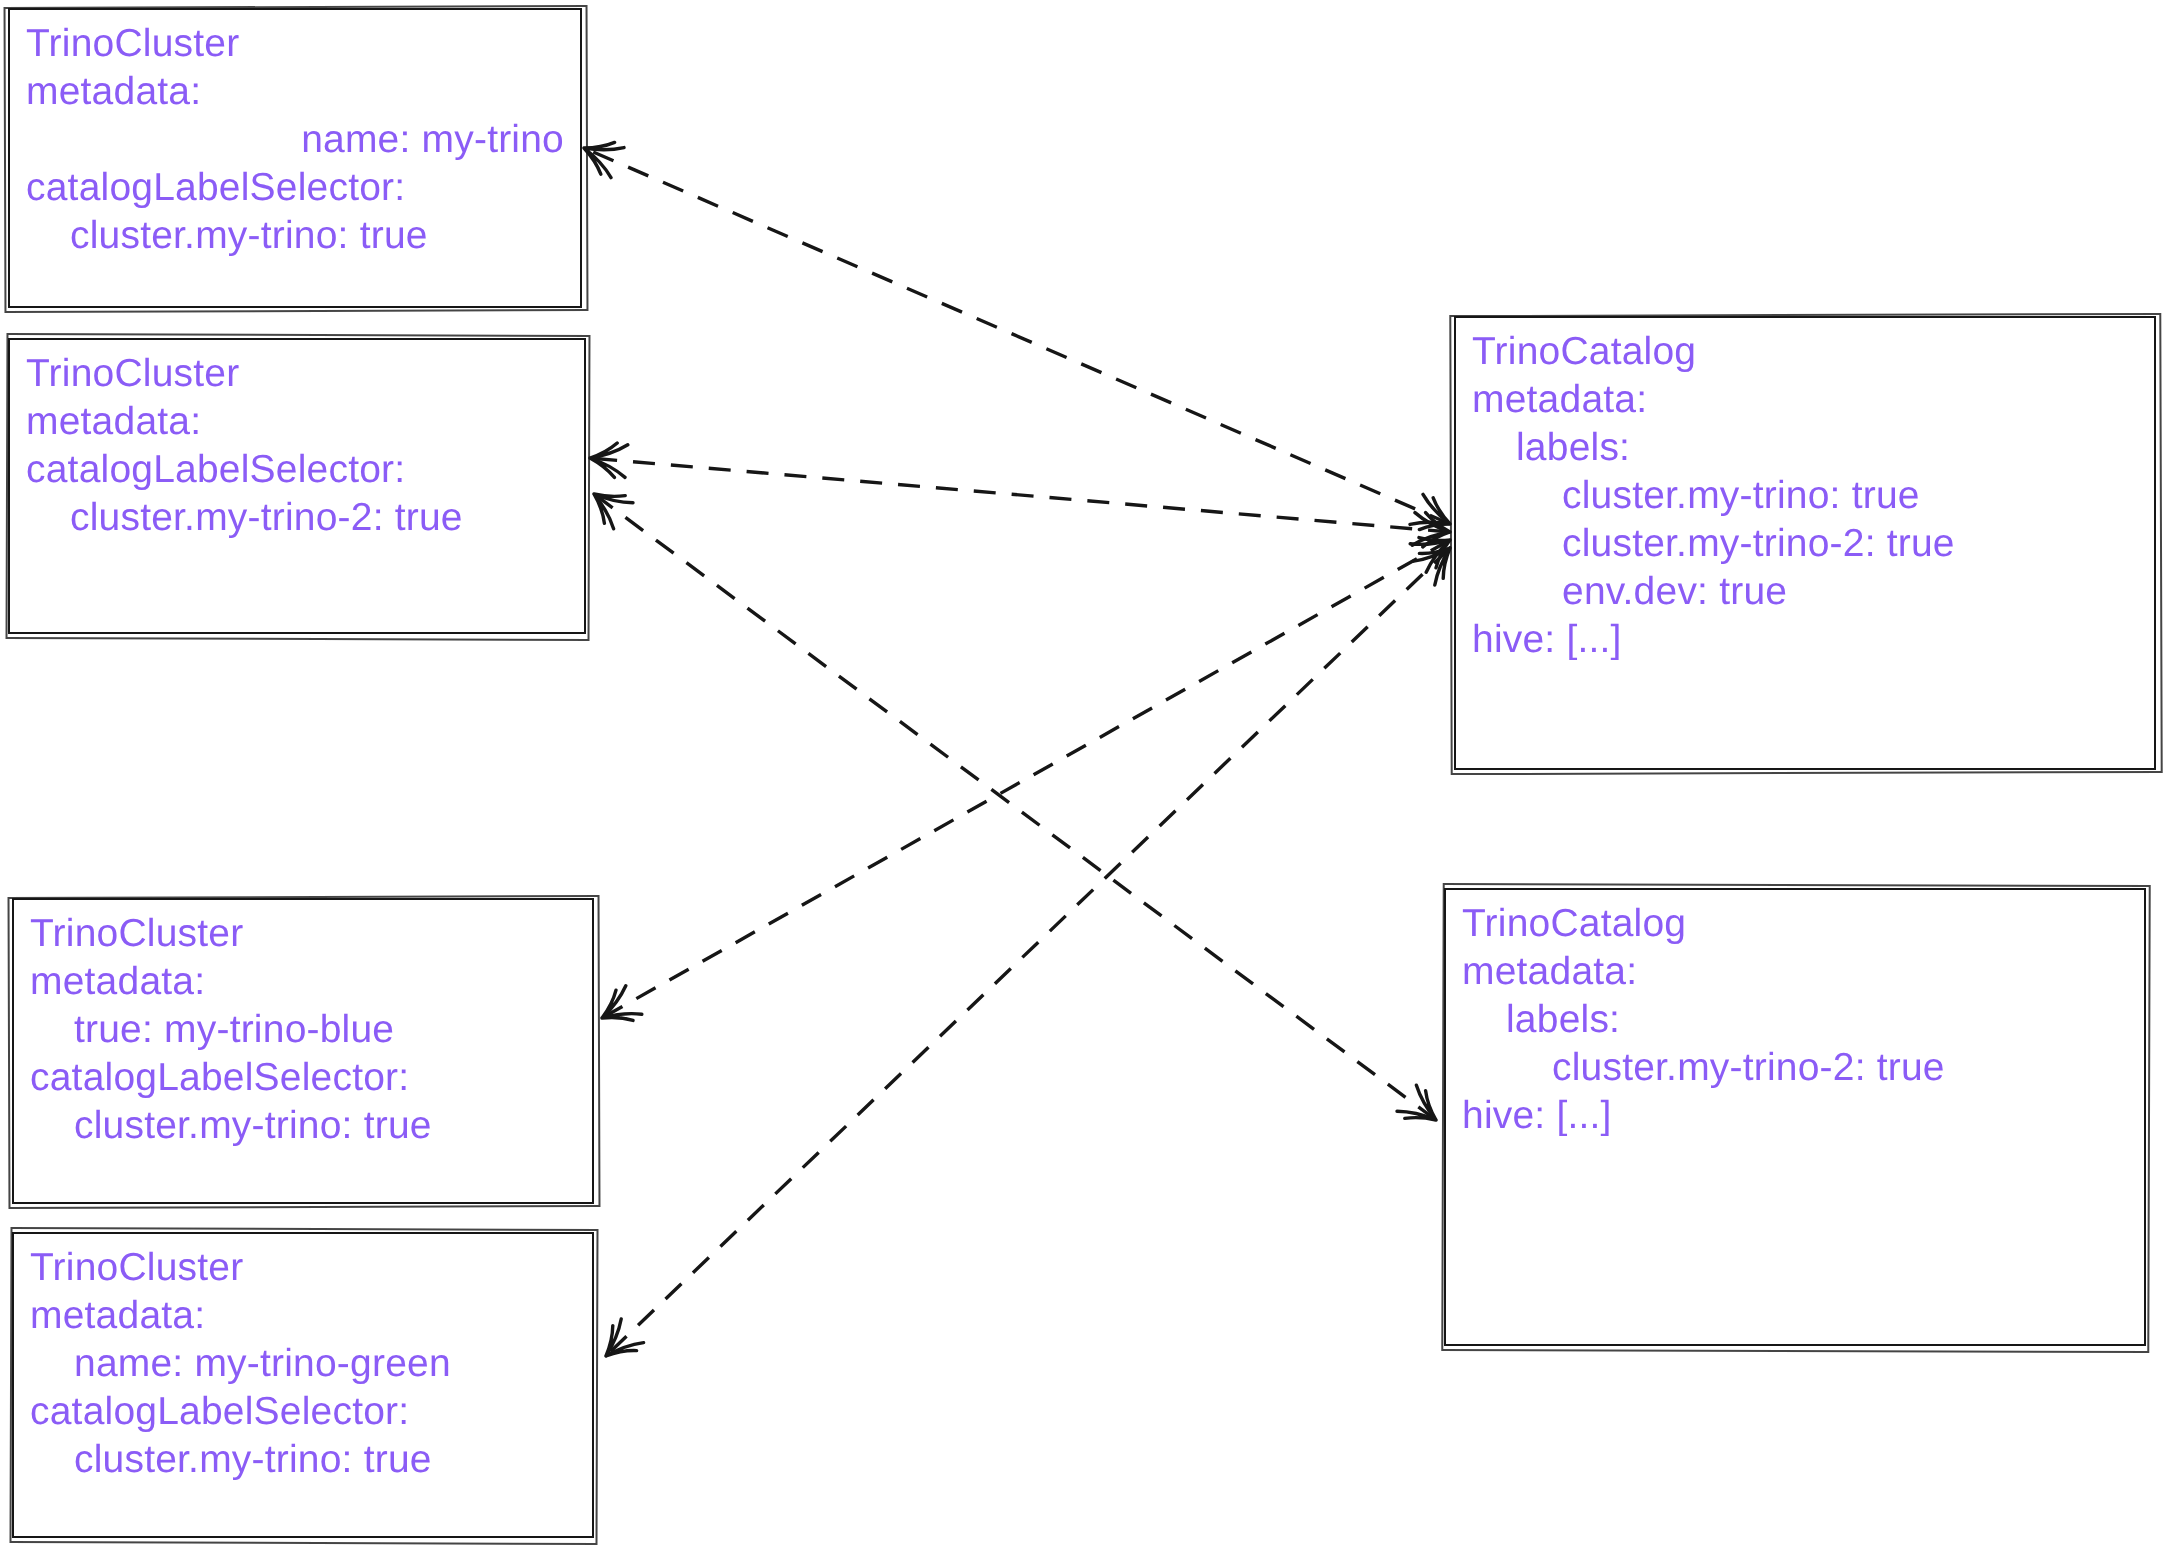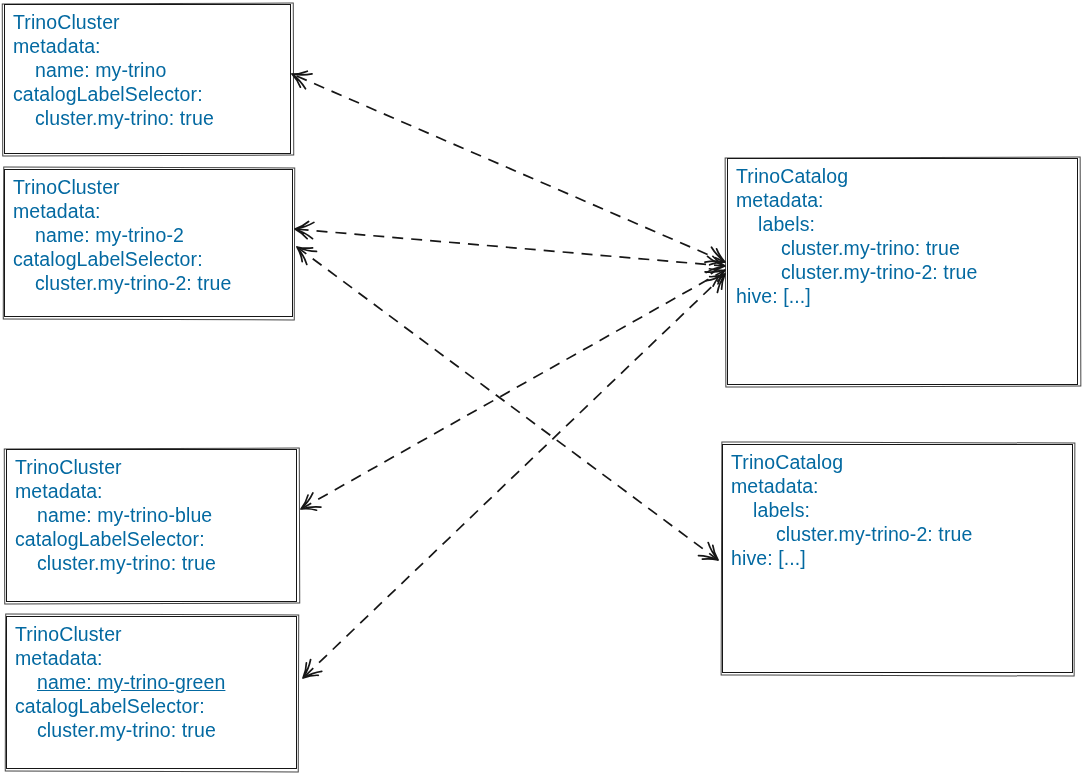--- a/index.html
+++ b/index.html
@@ -16,21 +16,21 @@
     font-family: "Liberation Sans", "DejaVu Sans", sans-serif;
   }
   .node {
     position: absolute;
     box-sizing: border-box;
     background: #ffffff;
     border: 1.8px solid #161616;
     padding: 5px 8px 4px 8px;
     font-size: 19.5px;
     line-height: 24px;
-    color: #0369a1;
+    color: #8b5cf6;
     letter-spacing: 0.1px;
     white-space: nowrap;
   }
   
   .node::after {
     content: "";
     position: absolute;
     inset: -3px -3px -4px -2px;
     border: 1.1px solid rgba(22,22,22,0.8);
     transform: rotate(0.18deg);
@@ -61,51 +61,51 @@
     stroke-linecap: round;
   }
 </style>
 </head>
 <body>
 
 <div id="canvas">
   <div class="node" style="left: 4px; top: 4px; width: 287px; height: 150px;">
       <div class="line" style="padding-left: 0px;">TrinoCluster</div>
       <div class="line" style="padding-left: 0px;">metadata:</div>
-      <div class="line" style="padding-left: 22px;">name: my-trino</div>
+      <div class="line" style="padding-left: 22px; text-align: right;">name: my-trino</div>
       <div class="line" style="padding-left: 0px;">catalogLabelSelector:</div>
       <div class="line" style="padding-left: 22px;">cluster.my-trino: true</div>
     </div>
   <div class="node" style="left: 4px; top: 169px; width: 289px; height: 148px;">
       <div class="line" style="padding-left: 0px;">TrinoCluster</div>
       <div class="line" style="padding-left: 0px;">metadata:</div>
-      <div class="line" style="padding-left: 22px;">name: my-trino-2</div>
       <div class="line" style="padding-left: 0px;">catalogLabelSelector:</div>
       <div class="line" style="padding-left: 22px;">cluster.my-trino-2: true</div>
     </div>
   <div class="node" style="left: 6px; top: 449px; width: 291px; height: 153px;">
       <div class="line" style="padding-left: 0px;">TrinoCluster</div>
       <div class="line" style="padding-left: 0px;">metadata:</div>
-      <div class="line" style="padding-left: 22px;">name: my-trino-blue</div>
+      <div class="line" style="padding-left: 22px;">true: my-trino-blue</div>
       <div class="line" style="padding-left: 0px;">catalogLabelSelector:</div>
       <div class="line" style="padding-left: 22px;">cluster.my-trino: true</div>
     </div>
   <div class="node" style="left: 6px; top: 616px; width: 291px; height: 153px;">
       <div class="line" style="padding-left: 0px;">TrinoCluster</div>
       <div class="line" style="padding-left: 0px;">metadata:</div>
-      <div class="line" style="padding-left: 22px; text-decoration: underline;">name: my-trino-green</div>
+      <div class="line" style="padding-left: 22px;">name: my-trino-green</div>
       <div class="line" style="padding-left: 0px;">catalogLabelSelector:</div>
       <div class="line" style="padding-left: 22px;">cluster.my-trino: true</div>
     </div>
   <div class="node" style="left: 727px; top: 158px; width: 351px; height: 227px;">
       <div class="line" style="padding-left: 0px;">TrinoCatalog</div>
       <div class="line" style="padding-left: 0px;">metadata:</div>
       <div class="line" style="padding-left: 22px;">labels:</div>
       <div class="line" style="padding-left: 45px;">cluster.my-trino: true</div>
       <div class="line" style="padding-left: 45px;">cluster.my-trino-2: true</div>
+      <div class="line" style="padding-left: 45px;">env.dev: true</div>
       <div class="line" style="padding-left: 0px;">hive: [...]</div>
     </div>
   <div class="node" style="left: 722px; top: 444px; width: 351px; height: 229px;">
       <div class="line" style="padding-left: 0px;">TrinoCatalog</div>
       <div class="line" style="padding-left: 0px;">metadata:</div>
       <div class="line" style="padding-left: 22px;">labels:</div>
       <div class="line" style="padding-left: 45px;">cluster.my-trino-2: true</div>
       <div class="line" style="padding-left: 0px;">hive: [...]</div>
     </div>
   <svg id="edge-layer" viewBox="0 0 1082 775" xmlns="http://www.w3.org/2000/svg">

